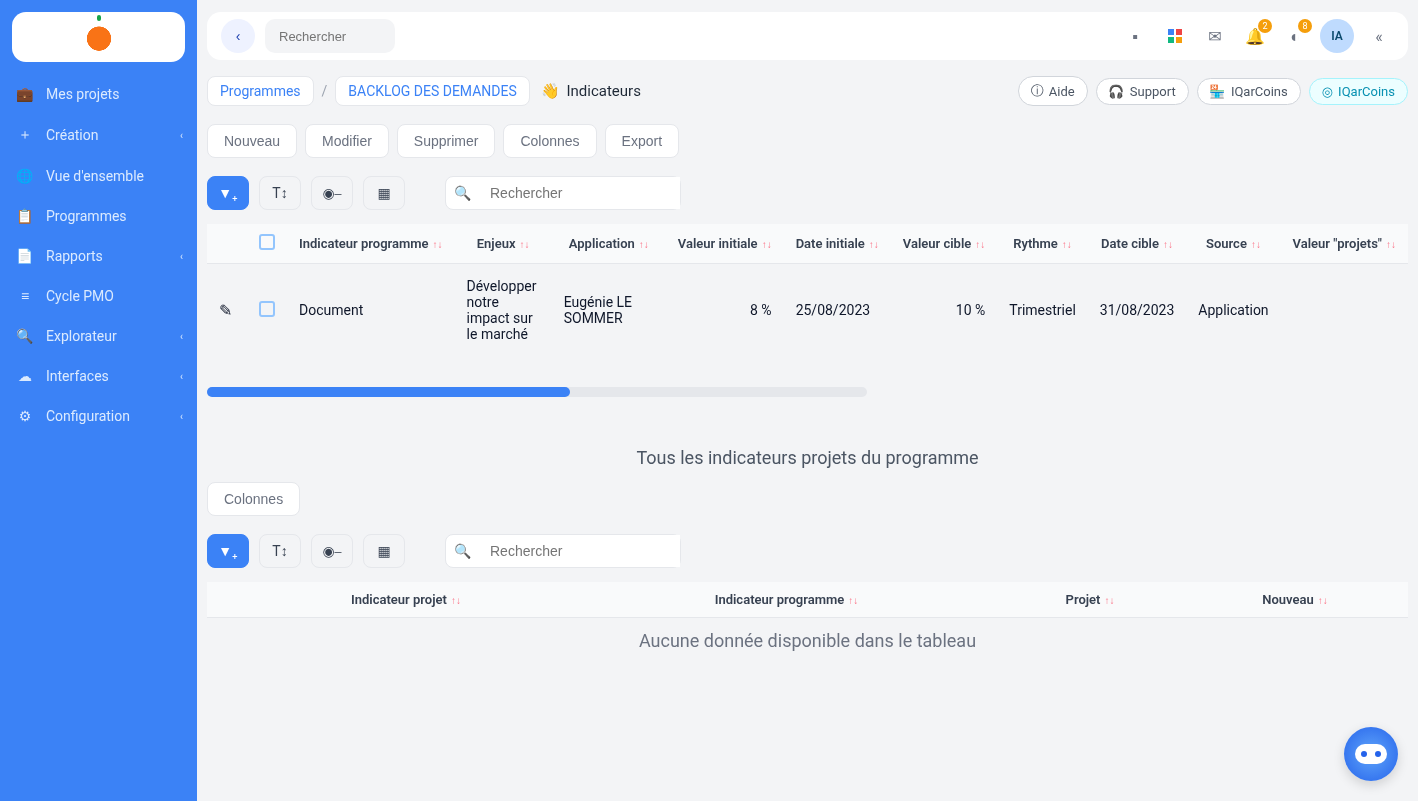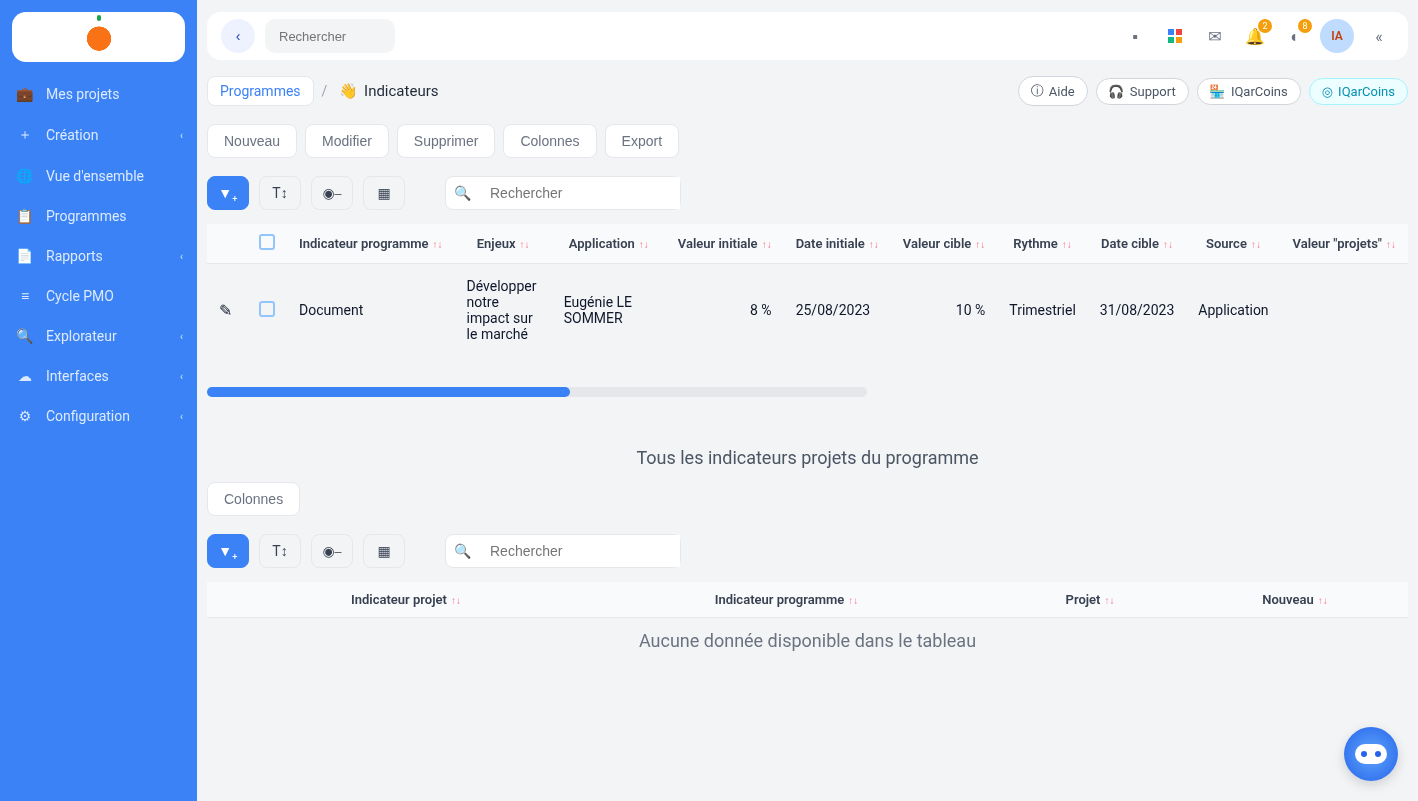--- a/index.html
+++ b/index.html
@@ -138,21 +138,21 @@
       min-width: 14px; height: 14px;
       border-radius: 50%;
       display: flex;
       align-items: center;
       justify-content: center;
     }
     .avatar {
       width: 34px; height: 34px;
       border-radius: 50%;
       background: #bfdbfe;
-      color: #c2410c;
+      color: #0c4a6e;
       display: flex;
       align-items: center;
       justify-content: center;
       font-size: 12px;
       font-weight: 600;
     }
     
     
     .crumb-row {
       display: flex;
@@ -440,20 +440,21 @@
       <span>◐</span>
       <span class="badge">8</span>
     </div>
     <div class="avatar">IA</div>
     <div class="top-icon">«</div>
   </div>
 
   <div class="crumb-row">
     <span class="crumb-chip">Programmes</span>
     <span class="crumb-sep">/</span>
+    <span class="crumb-chip">BACKLOG DES DEMANDES</span>
     <span class="crumb-current">
       <span>👋</span>
       <span>Indicateurs</span>
     </span>
     <div class="crumb-spacer"></div>
     <span class="pill">
       <span>ⓘ</span>
       <span>Aide</span>
     </span>
     <span class="pill">

